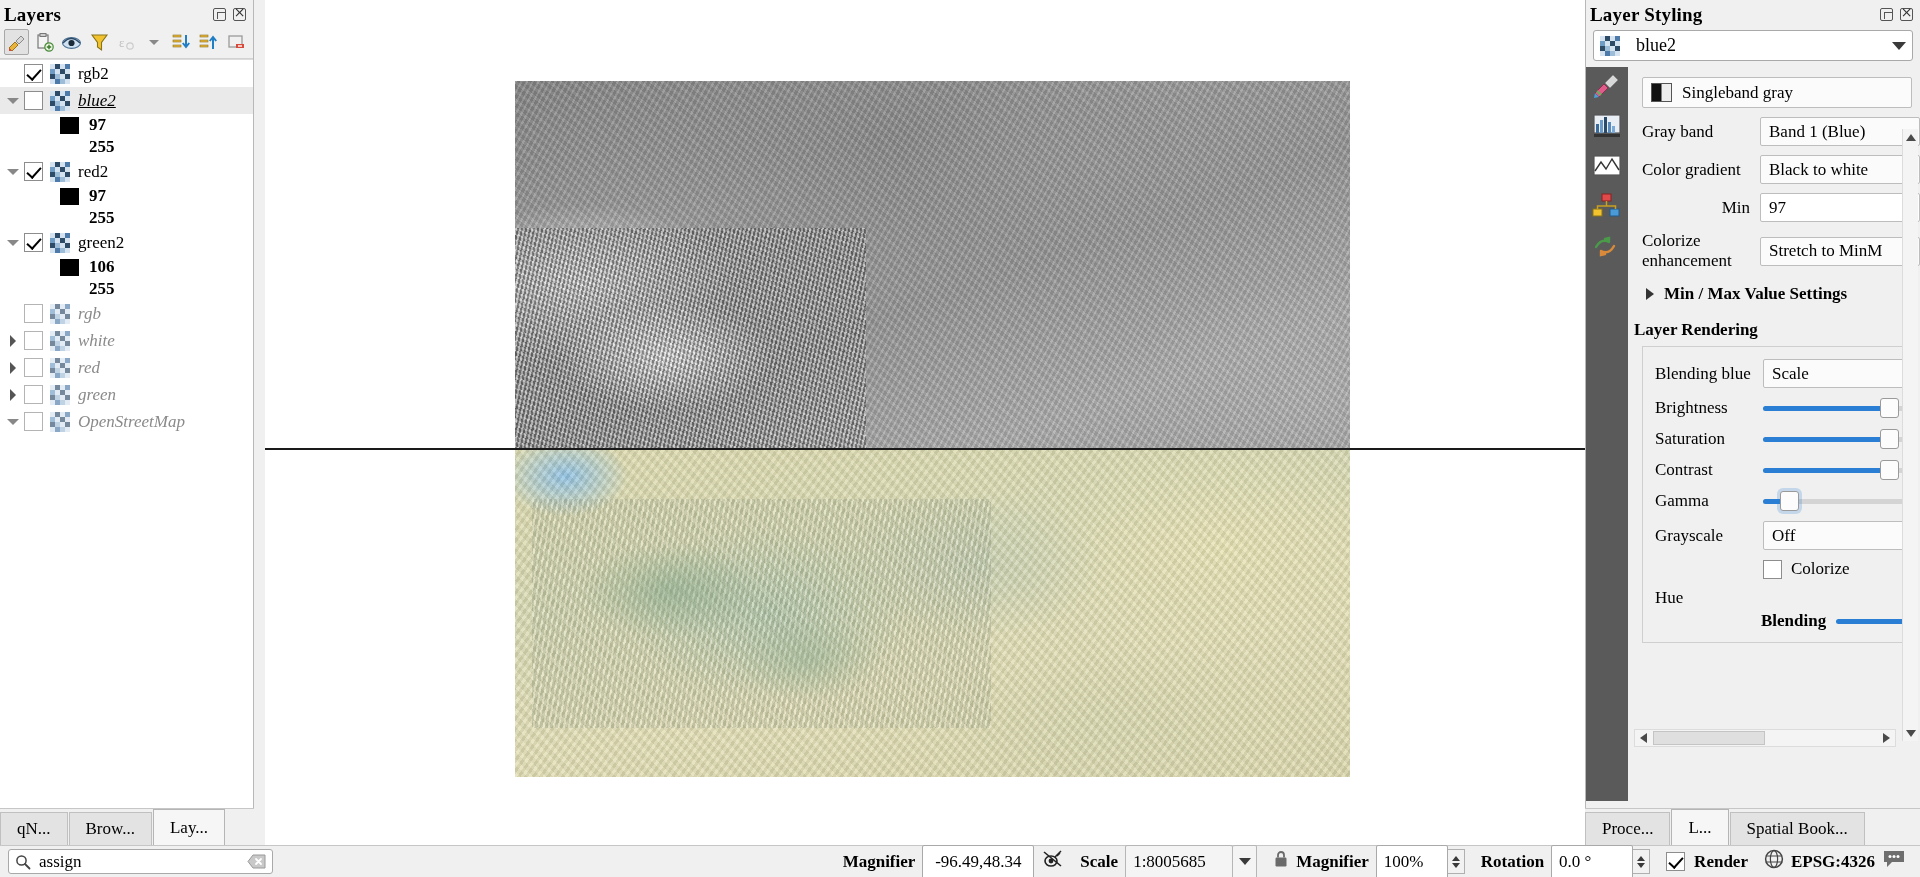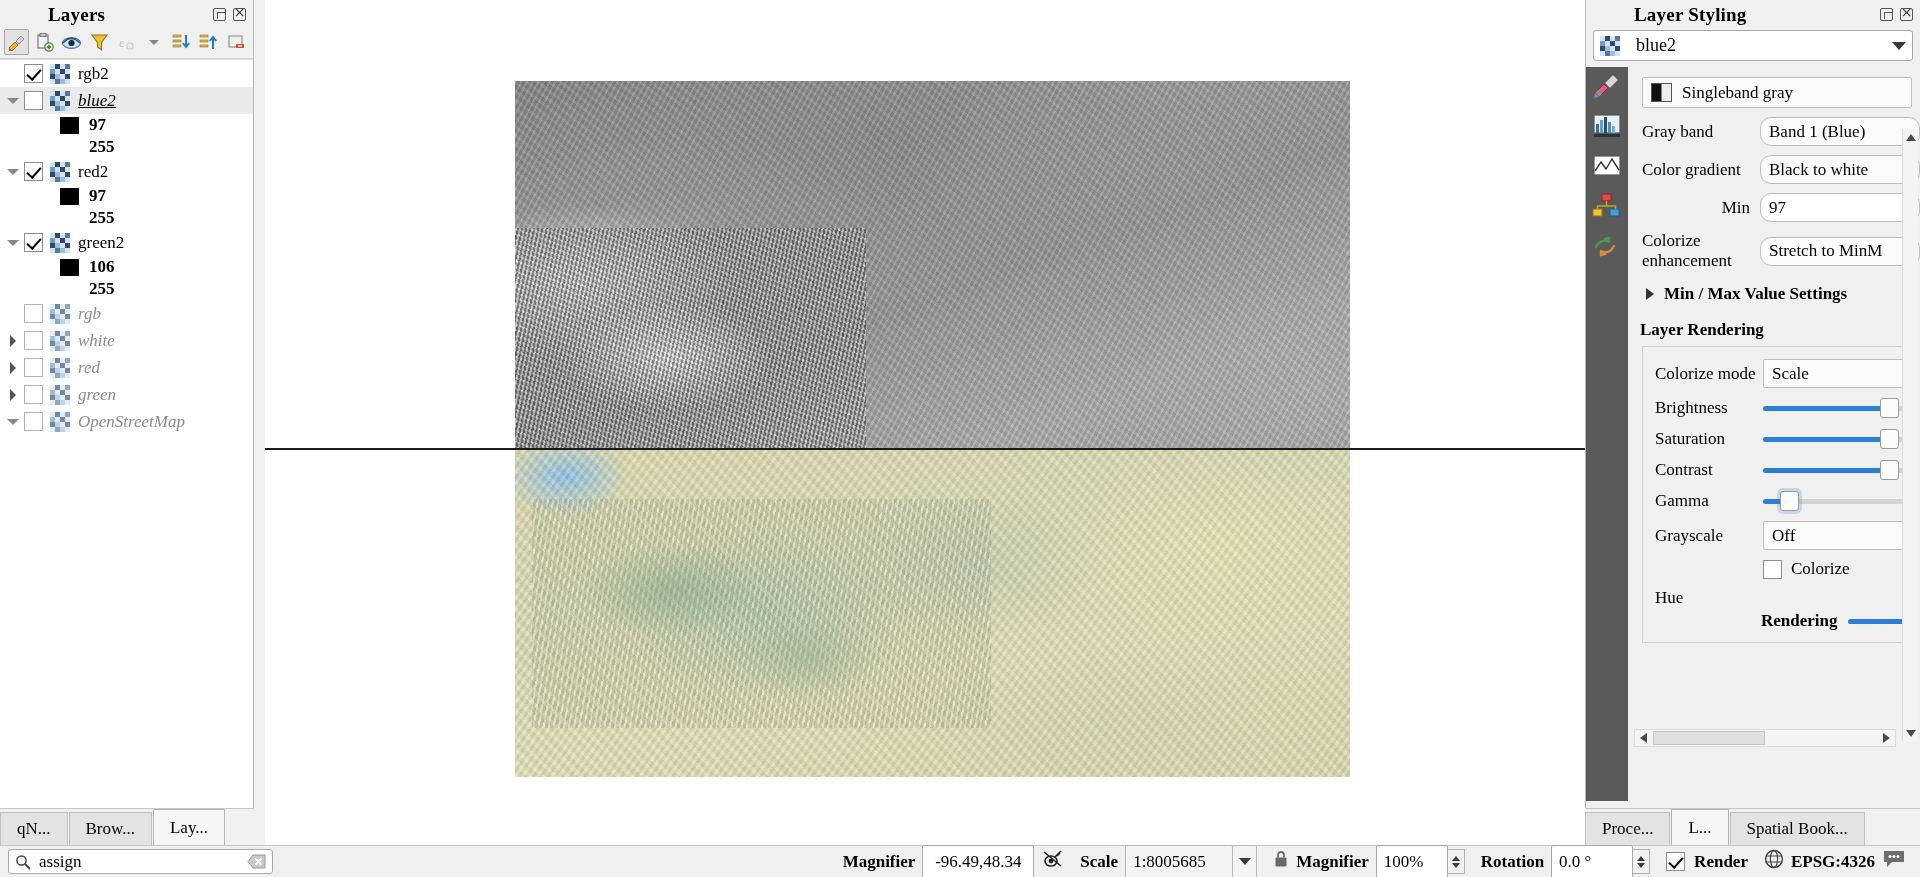--- a/index.html
+++ b/index.html
@@ -18,21 +18,21 @@
   #layers-panel {
     position: absolute; left: 0; top: 0; width: 254px; height: 845px;
     background: #f0f0f0;
     border-right: 1px solid #b8b8b8;
     display: flex; flex-direction: column;
   }
   .panel-title-bar {
     display: flex; align-items: center; justify-content: space-between;
     padding: 2px 6px 0 4px; height: 27px;
   }
-  .panel-title { font-size: 19px; font-weight: bold; letter-spacing: .2px; margin-left: 44px; }
+  .panel-title { font-size: 19px; font-weight: bold; letter-spacing: .2px; }
   .panel-title-btns { display: flex; gap: 5px; align-items: center; }
   .tb-icon { width: 15px; height: 15px; display: inline-block; position: relative; cursor: pointer; }
   .tb-icon.float::before {
     content: ""; position: absolute; inset: 1px; border: 1.4px solid #555; border-radius: 2px;
   }
   .tb-icon.float::after {
     content: ""; position: absolute; left: 5px; top: 5px; width: 7px; height: 6px;
     border: 1.4px solid #555; border-right: none; border-bottom: none;
   }
   .tb-icon.close::before {
@@ -222,31 +222,31 @@
     display: flex; align-items: center; margin: 9px 0 0 14px; padding-right: 0;
   }
   .form-label { font-size: 17px; width: 118px; flex: none; }
   .form-label.twoline { line-height: 20px; }
   .field {
     height: 29px; background: #fbfbfb; border: 1px solid #bdbdbd; border-radius: 2px;
     display: flex; align-items: center; padding: 0 8px; font-size: 17px; cursor: pointer;
     min-width: 0;
   }
   .field.white { background: #fff; }
-  .field.wide { width: 186px; border-radius: 11px; }
+  .field.wide { width: 186px; }
   .disclosure-row {
     display: flex; align-items: center; margin: 13px 0 0 14px; cursor: pointer;
   }
   .disclosure-row .tri-right {
     width: 0; height: 0; border-top: 6px solid transparent; border-bottom: 6px solid transparent;
     border-left: 8px solid #333; margin-right: 10px; margin-left: 4px;
   }
   .disclosure-row .disc-label { font-size: 17px; font-weight: bold; }
   .section-head {
-    margin: 16px 0 6px 12px; font-size: 17px; font-weight: bold;
+    margin: 16px 0 6px 6px; font-size: 17px; font-weight: bold;
   }
   .group-box {
     margin: 0 4px 0 14px; border: 1px solid #cfcfcf; border-top: 1px solid #cfcfcf;
     background: #f0f0f0; padding: 8px 0 10px 0;
   }
   .slider-wrap { display: flex; align-items: center; flex: 1; height: 22px; position: relative; }
   .slider-track {
     position: absolute; left: 0; right: 0; top: 9px; height: 5px;
     background: #d4d4d4; border-radius: 3px;
   }
@@ -779,21 +779,21 @@
         <div class="disclosure-row">
           <span class="tri-right"></span>
           <span class="disc-label">Min / Max Value Settings</span>
         </div>
 
         <div class="section-head">Layer Rendering</div>
 
         <div class="group-box">
 
           <div class="form-row" style="margin-left:12px;margin-top:4px;">
-            <span class="form-label" style="width:108px;">Colorize mode</span>
+            <span class="form-label" style="width:108px;">Blending blue</span>
             <span class="field" style="width:160px;">Scale</span>
           </div>
 
           <div class="form-row" style="margin-left:12px;">
             <span class="form-label" style="width:108px;">Brightness</span>
             <span class="slider-wrap" style="width:160px;">
               <span class="slider-track"></span>
               <span class="slider-fill" id="sl-brightness-fill" style="width: 126.04px;"></span>
               <span class="slider-handle" id="sl-brightness-handle" style="left: 117.04px;"></span>
             </span>
@@ -834,21 +834,21 @@
           <div class="form-row" style="margin-left:120px;">
             <span class="cbx" id="colorize-cbx"></span>
             <span style="margin-left:9px;font-size:17px;">Colorize</span>
           </div>
 
           <div class="form-row" style="margin-left:12px;">
             <span class="form-label" style="width:108px;">Hue</span>
           </div>
 
           <div class="form-row" style="margin-left:118px;margin-top:2px;">
-            <span style="font-size:17px;font-weight:bold;">Rendering</span>
+            <span style="font-size:17px;font-weight:bold;">Blending</span>
             <span class="slider-wrap" style="width:46px;margin-left:10px;">
               <span class="slider-fill" style="width:100%;"></span>
             </span>
           </div>
         </div>
 
         <div id="vscroll">
           <div class="sb-up">
               <span class="sb-tri-up"></span>
             </div>

